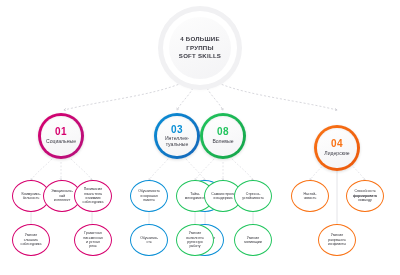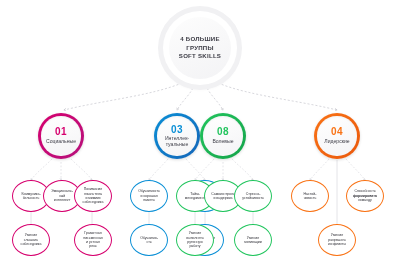--- a/index.html
+++ b/index.html
@@ -188,21 +188,21 @@
   </div>
 
   <div class="cat" style="left:200px; top:113px;">
     <div class="cat-ring" style="background: linear-gradient(135deg, rgb(34, 197, 94) 0%, rgb(21, 163, 74) 100%); box-shadow: rgba(0, 0, 0, 0.14) 0px 1px 3px;"></div>
     <div class="cat-face">
       <div class="cat-num" style="color: rgb(34, 197, 94);">08</div>
       <div class="cat-label">Волевые</div>
     </div>
   </div>
 
-  <div class="cat" style="left:314px; top:113px;text-decoration:underline;">
+  <div class="cat" style="left:314px; top:125px;text-decoration:underline;">
     <div class="cat-ring" style="background: linear-gradient(135deg, rgb(249, 115, 22) 0%, rgb(234, 88, 12) 100%); box-shadow: rgba(0, 0, 0, 0.14) 0px 1px 3px;"></div>
     <div class="cat-face">
       <div class="cat-num" style="color: rgb(249, 115, 22);">04</div>
       <div class="cat-label">Лидерские</div>
     </div>
   </div>
 
   <div class="leaf" style="left: 12px; top: 180px; width: 38px; height: 32px; border: 0.8px solid rgb(214, 0, 110);">
     <div class="leaf-text">Коммуника-
 бельность</div>

